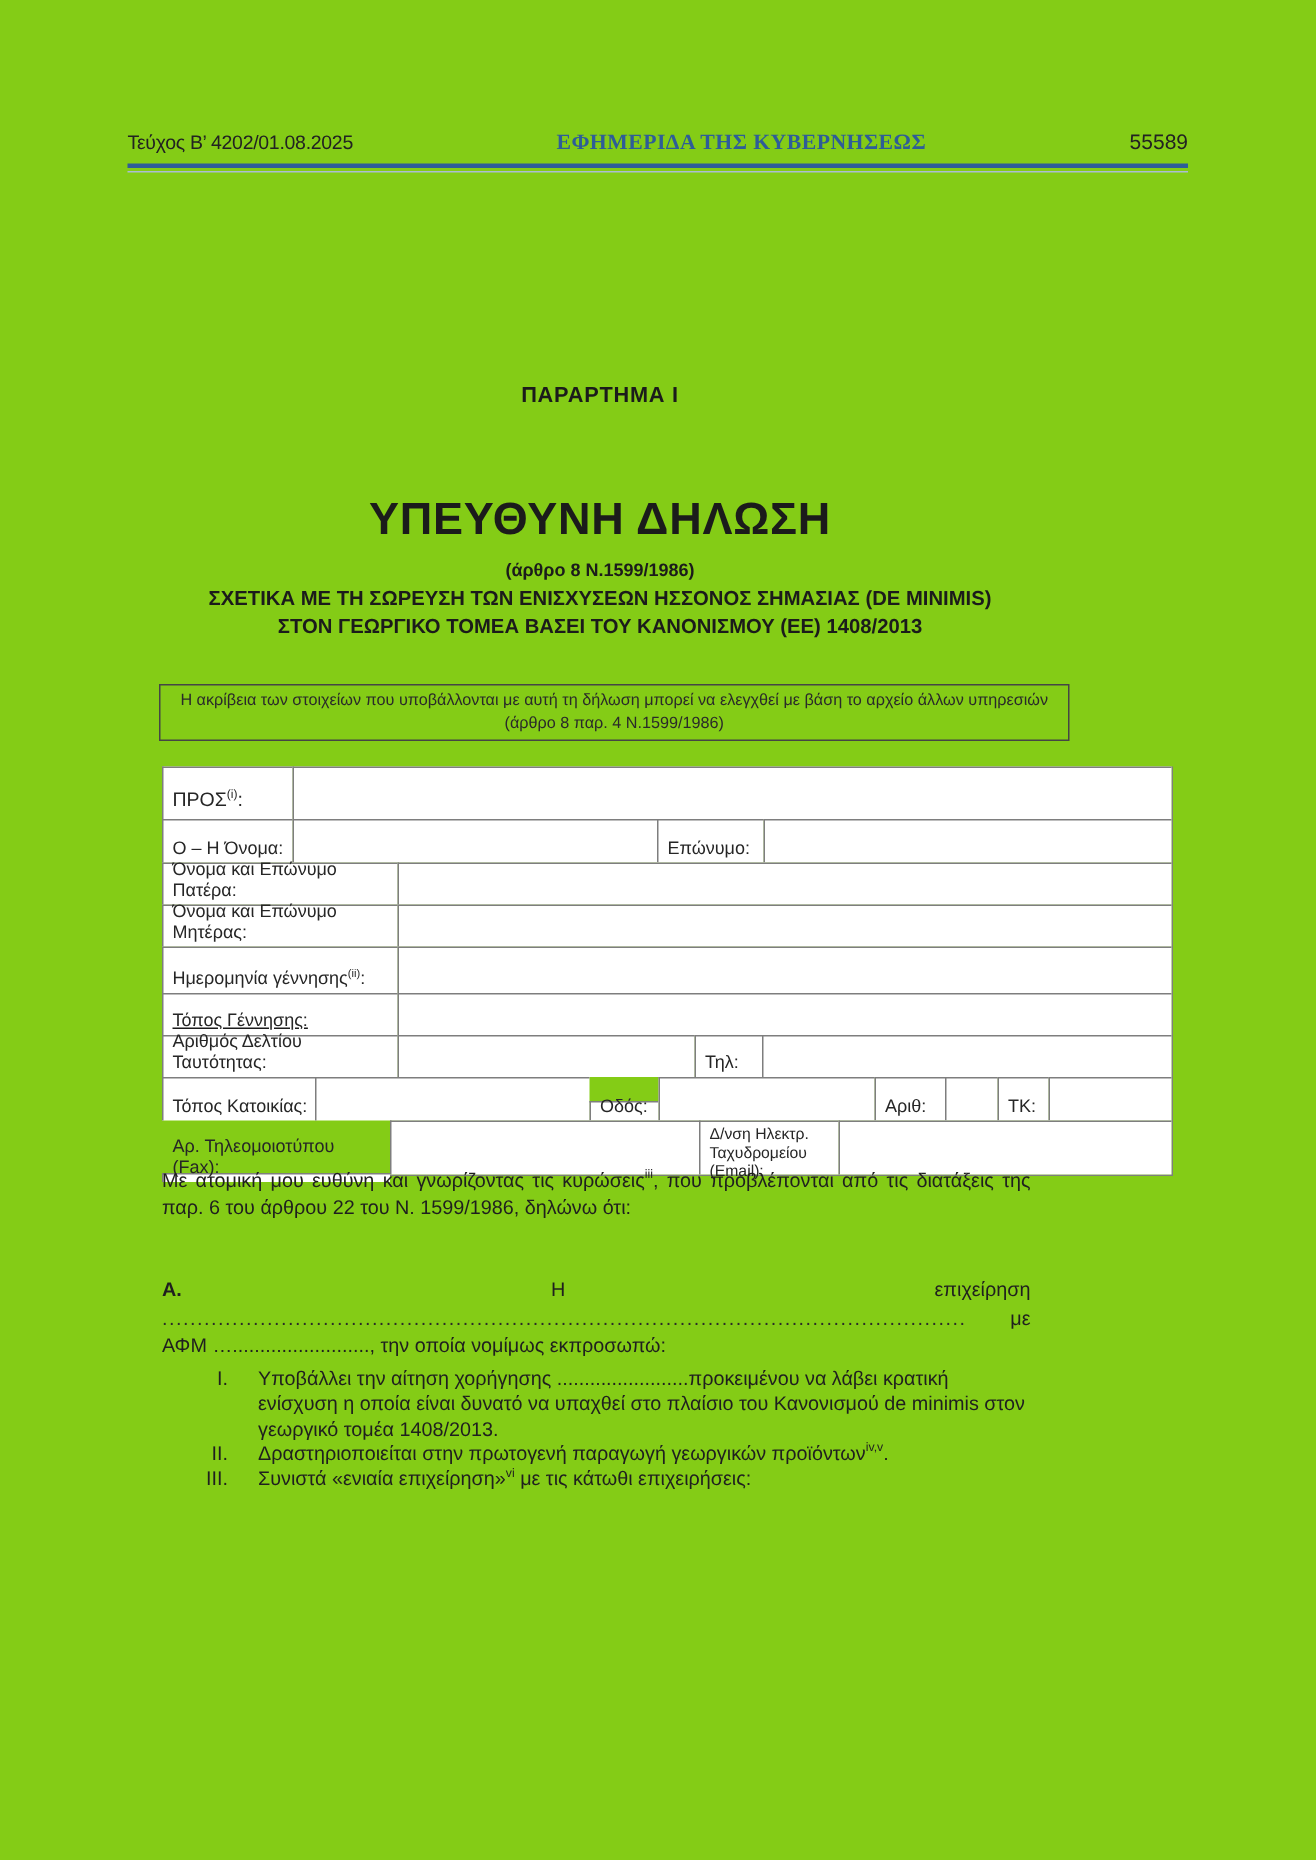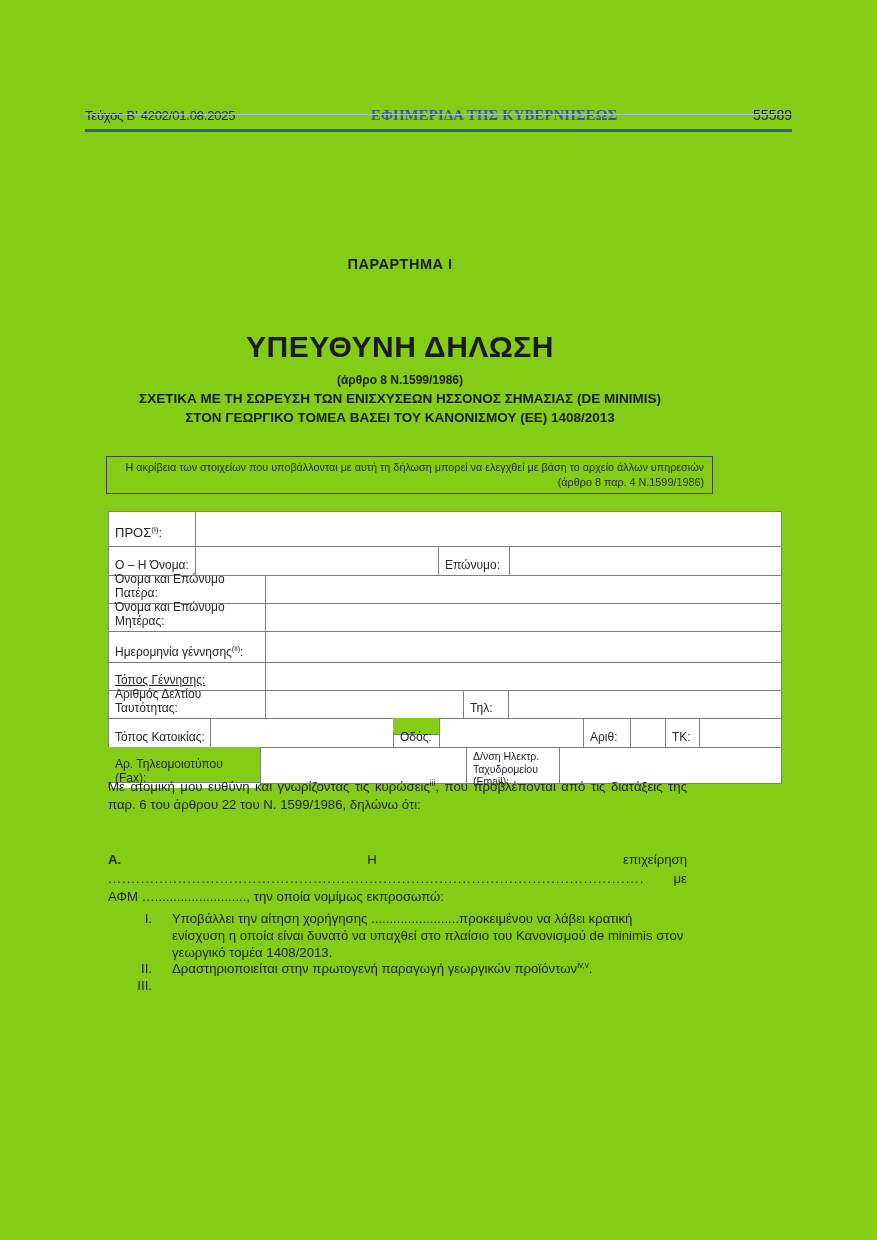--- a/index.html
+++ b/index.html
@@ -13,36 +13,36 @@
     position:absolute; left:85px; top:86px; width:707px;
     display:flex; align-items:baseline; padding-bottom:5px;
     border-bottom:3px solid #2e5d98;
   }
   .hdr-issue { font-size:13px; color:#222; letter-spacing:-0.2px; }
   .hdr-title {
     flex:1; text-align:center;
     font-family:"Liberation Serif","DejaVu Serif",serif;
     font-weight:bold; font-size:14.5px; color:#2e5d98; letter-spacing:0.3px;
   }
-  .hdr-page { font-size:14px; color:#222;margin-top:21px; }
+  .hdr-page { font-size:14px; color:#222; }
   .hdr-rule2 { position:absolute; left:85px; top:114px; width:707px; height:1px; background:#aabdd4; }
 
   
   .titles { position:absolute; left:106px; width:588px; text-align:center; }
   .annex   { top:256px; font-size:14.5px; font-weight:bold; letter-spacing:0.5px; }
   .maint   { top:330px; font-size:30px;  font-weight:bold; letter-spacing:0.5px; }
   .lawref  { top:357px; font-size:12px;  font-weight:bold; }
   .subject { top:389px; font-size:13.5px; font-weight:bold; line-height:19px; }
   .titles div { position:static; }
   .abs { position:absolute; }
 
   
   .notice {
     position:absolute; left:106px; top:456px; width:589px;
-    border:1px solid #454545; text-align:right;
+    border:1px solid #454545; text-align:center;
     font-size:10.8px; line-height:14.5px; color:#2a2a2a;
     padding:3px 8px 4px 8px;
   }
 
   
   .formtable {
     position:absolute; left:108px; top:511px; width:673px;
     border-right:1px solid #7e7e7e; border-bottom:1px solid #7e7e7e;
   }
   .frow { display:flex; }
@@ -187,16 +187,17 @@
     <div class="ditem">
       <span class="dnum">I.</span>
       <span class="dtext"><span>Υποβάλλει την αίτηση χορήγησης ........................προκειμένου να λάβει κρατική ενίσχυση η οποία είναι δυνατό να υπαχθεί στο πλαίσιο του Κανονισμού de minimis στον γεωργικό τομέα 1408/2013.</span><sup></sup><span></span></span>
     </div>
     <div class="ditem">
       <span class="dnum">II.</span>
       <span class="dtext"><span>Δραστηριοποιείται στην πρωτογενή παραγωγή γεωργικών προϊόντων</span><sup>iv,v</sup><span>.</span></span>
     </div>
     <div class="ditem">
       <span class="dnum">III.</span>
+      <span class="dtext"><span>Συνιστά «ενιαία επιχείρηση»</span><sup>vi</sup><span> με τις κάτωθι επιχειρήσεις:</span></span>
     </div>
   </div>
 
 </div>
 
 </body></html>

